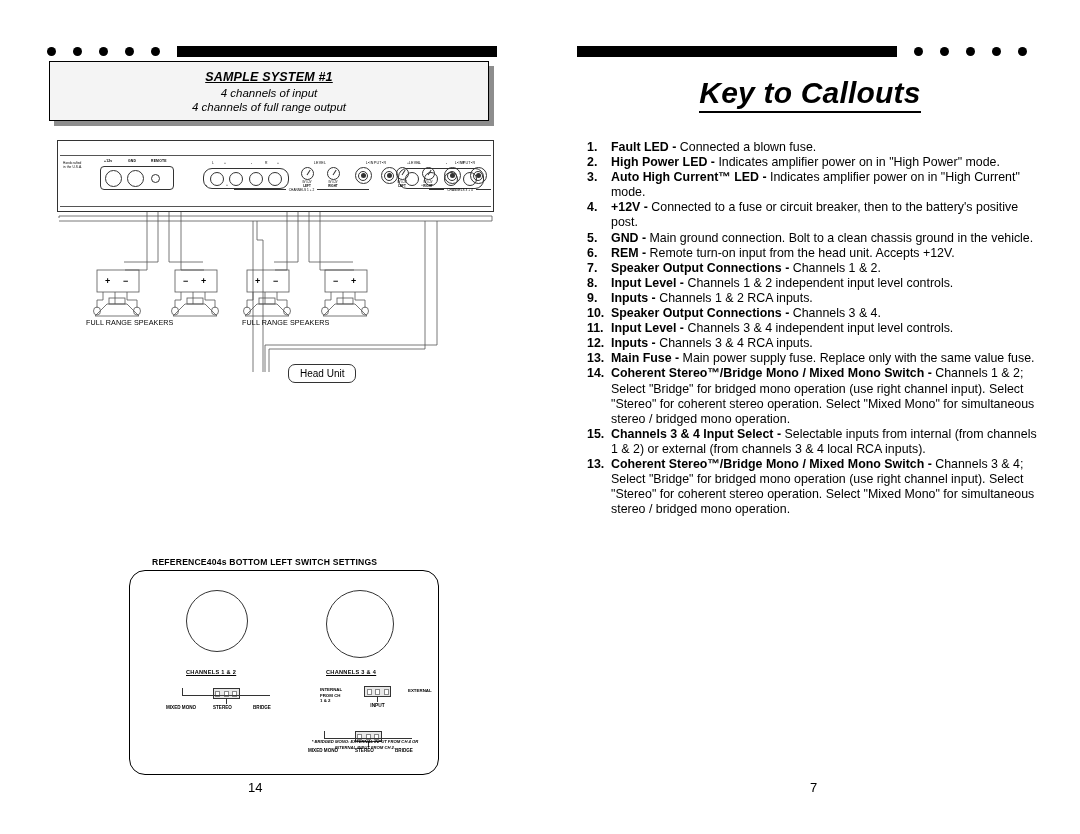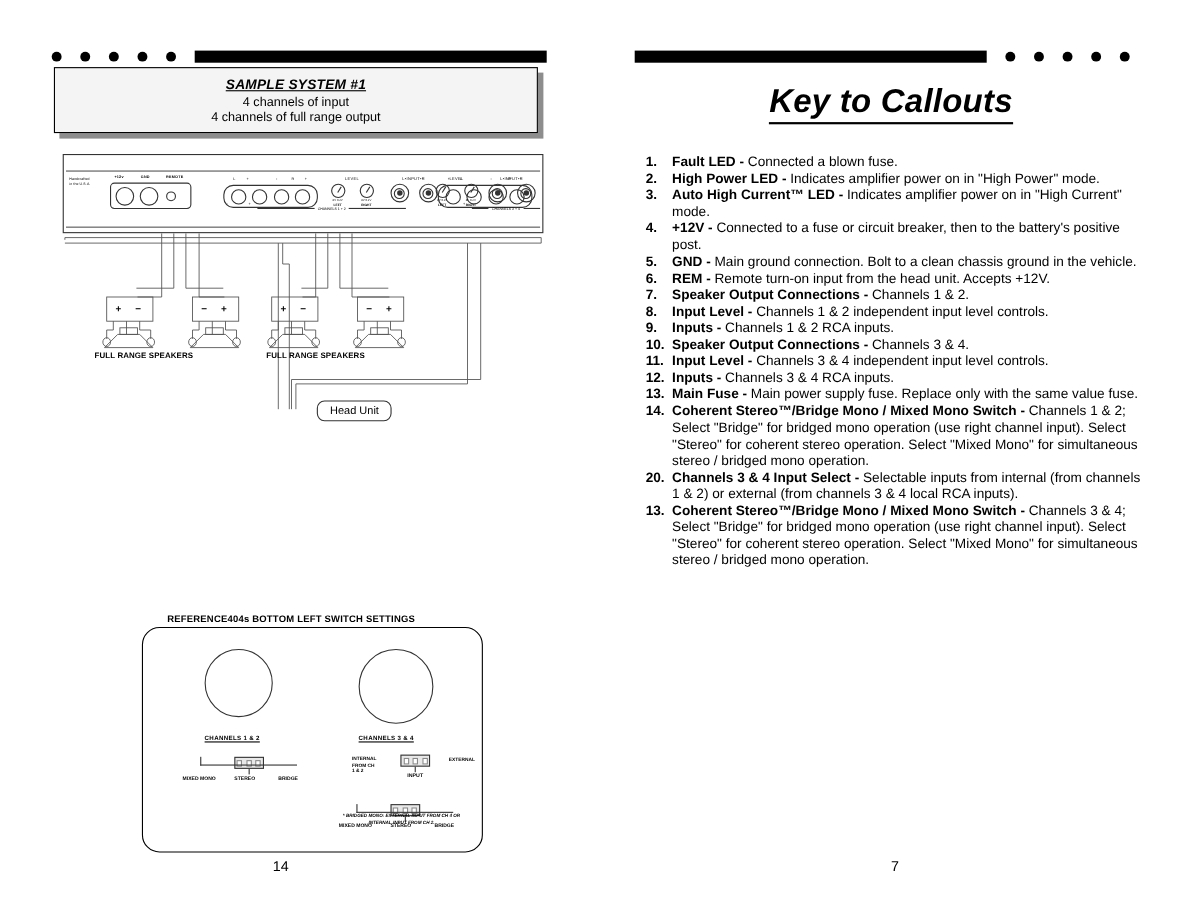--- a/index.html
+++ b/index.html
@@ -32,21 +32,21 @@
     position: absolute; left: 49px; top: 61px;
     width: 440px; height: 60px;
     background: #f4f4f4; border: 1px solid #000;
     display: flex; flex-direction: column; align-items: center; justify-content: center;
     padding-top: 2px;
   }
   #sample-title {
     font-style: italic; font-weight: bold; font-size: 12.5px;
     text-decoration: underline; letter-spacing: .2px; margin-bottom: 2px;
   }
-  .sample-line { font-size: 11.5px; line-height: 14px; }
+  .sample-line { font-style: italic; font-size: 11.5px; line-height: 14px; }
 
   
   #amp-panel {
     position: absolute; left: 57px; top: 140px;
     width: 437px; height: 72px;
     border: 1px solid #333; background: #fff;
   }
   #amp-inner {
     position: absolute; left: 2px; top: 14px; right: 2px; height: 52px;
     border-top: 1px solid #555; border-bottom: 1px solid #555;
@@ -116,21 +116,21 @@
   }
   .chan-rule .ln { height: 1px; background: #333; flex: 1; }
   .chan-rule span { font-size: 3.2px; white-space: nowrap; }
   .pm { position: absolute; top: 42px; font-size: 3.4px; }
 
   
   #wiring { position: absolute; left: 57px; top: 212px; width: 437px; height: 190px; }
   #wiring svg { display: block; }
 
   .spk-caption {
-    position: absolute; font-size: 7.2px; font-weight: bold; letter-spacing: .1px;
+    position: absolute; font-size: 7.2px; font-weight: normal; letter-spacing: .1px;
     white-space: nowrap;
   }
   #caption-left { left: 29px; top: 106px; }
   #caption-right { left: 185px; top: 106px; }
 
   #head-unit {
     position: absolute; left: 231px; top: 152px;
     border: 1px solid #333; border-radius: 7px;
     padding: 3px 11px; font-size: 10px; background: #fff;
   }
@@ -559,21 +559,21 @@
         </div>
         <div class="callout">
           <div class="callout-num">13.</div>
           <div class="callout-text"><b>Main Fuse -</b><span> Main power supply fuse.  Replace only with the same value fuse.</span></div>
         </div>
         <div class="callout">
           <div class="callout-num">14.</div>
           <div class="callout-text"><b>Coherent Stereo™/Bridge Mono / Mixed Mono Switch -</b><span> Channels 1 &amp; 2; Select "Bridge" for bridged mono operation (use right channel input).  Select "Stereo" for coherent stereo operation.  Select "Mixed Mono" for simultaneous stereo / bridged mono operation.</span></div>
         </div>
         <div class="callout">
-          <div class="callout-num">20.</div>
+          <div class="callout-num">15.</div>
           <div class="callout-text"><b>Channels 3 &amp; 4 Input Select -</b><span>   Selectable inputs from internal (from channels 1 &amp; 2) or external (from channels 3 &amp; 4 local RCA inputs).</span></div>
         </div>
         <div class="callout">
           <div class="callout-num">13.</div>
           <div class="callout-text"><b>Coherent Stereo™/Bridge Mono / Mixed Mono Switch -</b><span> Channels 3 &amp; 4; Select "Bridge" for bridged mono operation (use right channel input).  Select "Stereo" for coherent stereo operation.  Select "Mixed Mono" for simultaneous stereo / bridged mono operation.</span></div>
         </div>
       </div>
 
     <div class="pagenum" id="pagenum-right" style="left:270px">7</div>
   </div>

